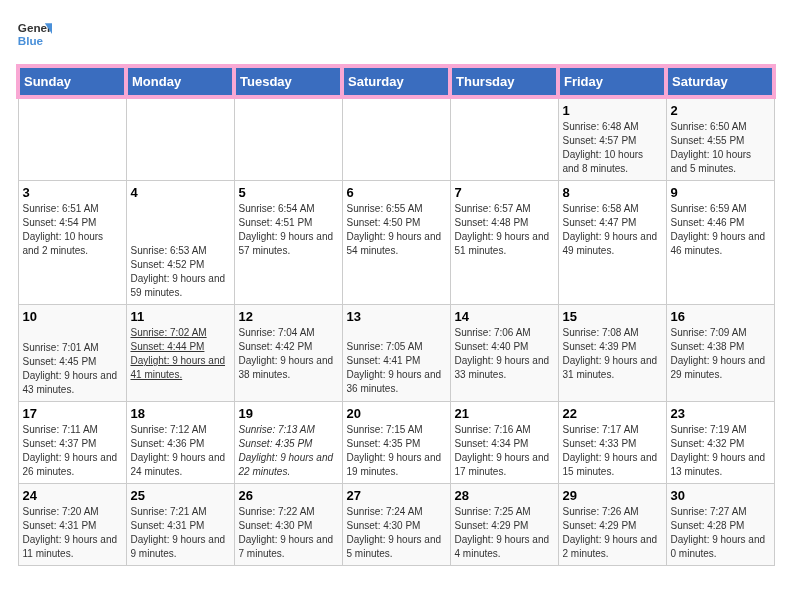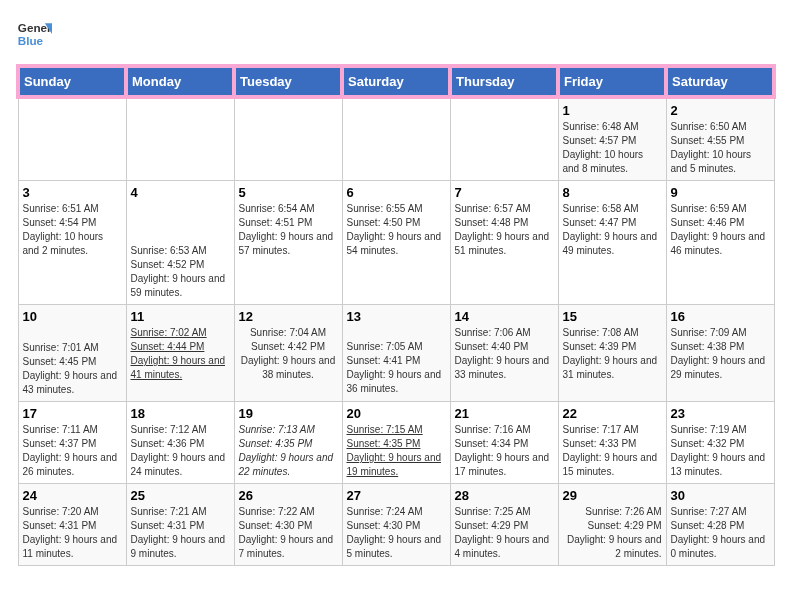--- a/index.html
+++ b/index.html
@@ -176,21 +176,21 @@
 Daylight: 9 hours and 43 minutes.</div>
         </td>
         <td>
           <span class="day-number">11</span>
           <div class="day-info" style="white-space: pre-line; text-decoration: underline;">Sunrise: 7:02 AM
 Sunset: 4:44 PM
 Daylight: 9 hours and 41 minutes.</div>
         </td>
         <td>
           <span class="day-number">12</span>
-          <div class="day-info" style="white-space: pre-line; text-align: center;">Sunrise: 7:04 AM
+          <div class="day-info" style="white-space: pre-line;">Sunrise: 7:04 AM
 Sunset: 4:42 PM
 Daylight: 9 hours and 38 minutes.</div>
         </td>
         <td>
           <span class="day-number">13</span>
           <div class="day-info" style="white-space: pre-line; margin-top: 16px;">Sunrise: 7:05 AM
 Sunset: 4:41 PM
 Daylight: 9 hours and 36 minutes.</div>
         </td>
         <td>
@@ -226,21 +226,21 @@
 Daylight: 9 hours and 24 minutes.</div>
         </td>
         <td>
           <span class="day-number">19</span>
           <div class="day-info" style="white-space: pre-line; font-style: italic;">Sunrise: 7:13 AM
 Sunset: 4:35 PM
 Daylight: 9 hours and 22 minutes.</div>
         </td>
         <td>
           <span class="day-number">20</span>
-          <div class="day-info" style="white-space: pre-line; text-decoration: underline;">Sunrise: 7:15 AM
+          <div class="day-info" style="white-space: pre-line;">Sunrise: 7:15 AM
 Sunset: 4:35 PM
 Daylight: 9 hours and 19 minutes.</div>
         </td>
         <td>
           <span class="day-number">21</span>
           <div class="day-info" style="white-space: pre-line;">Sunrise: 7:16 AM
 Sunset: 4:34 PM
 Daylight: 9 hours and 17 minutes.</div>
         </td>
         <td>
@@ -282,21 +282,21 @@
 Daylight: 9 hours and 5 minutes.</div>
         </td>
         <td>
           <span class="day-number">28</span>
           <div class="day-info" style="white-space: pre-line;">Sunrise: 7:25 AM
 Sunset: 4:29 PM
 Daylight: 9 hours and 4 minutes.</div>
         </td>
         <td>
           <span class="day-number">29</span>
-          <div class="day-info" style="white-space: pre-line; text-align: right;">Sunrise: 7:26 AM
+          <div class="day-info" style="white-space: pre-line;">Sunrise: 7:26 AM
 Sunset: 4:29 PM
 Daylight: 9 hours and 2 minutes.</div>
         </td>
         <td>
           <span class="day-number">30</span>
           <div class="day-info" style="white-space: pre-line;">Sunrise: 7:27 AM
 Sunset: 4:28 PM
 Daylight: 9 hours and 0 minutes.</div>
         </td>
       </tr>

